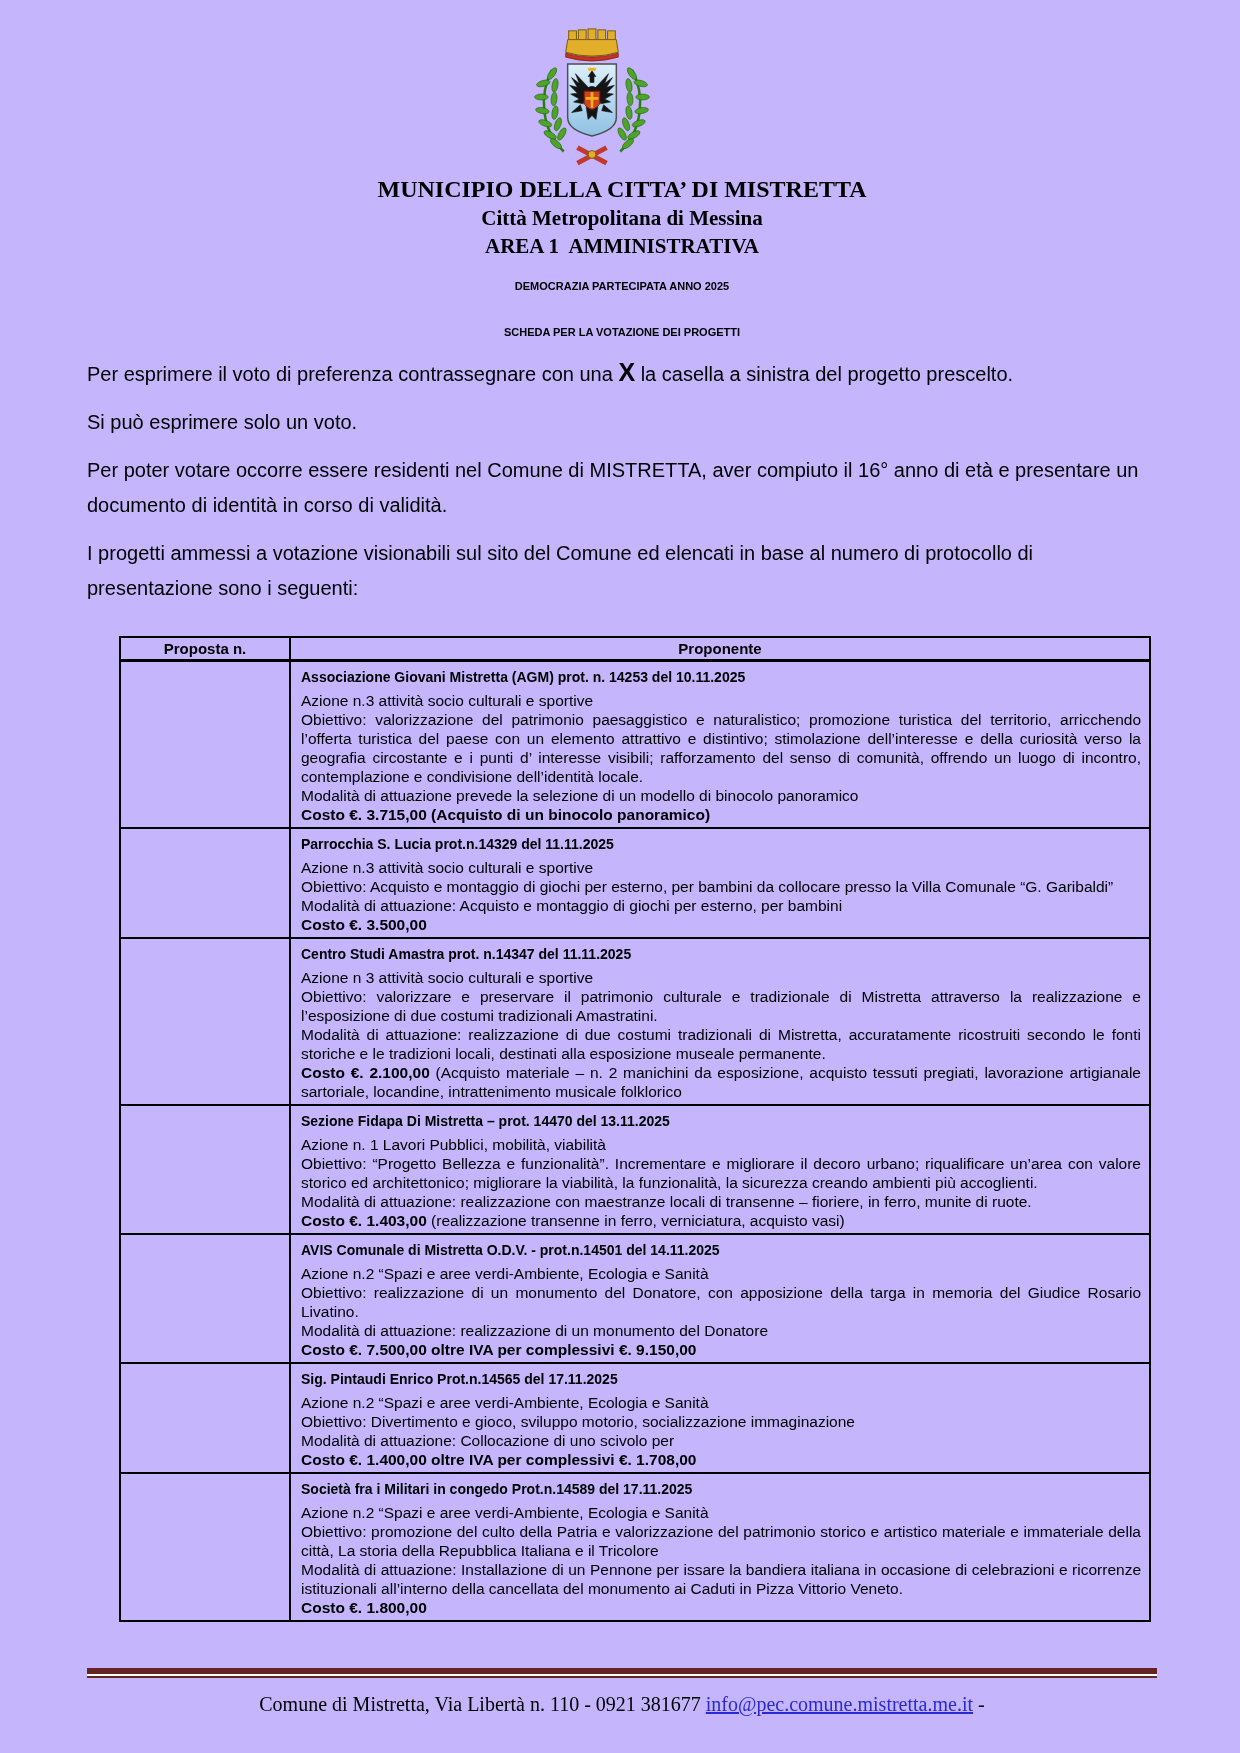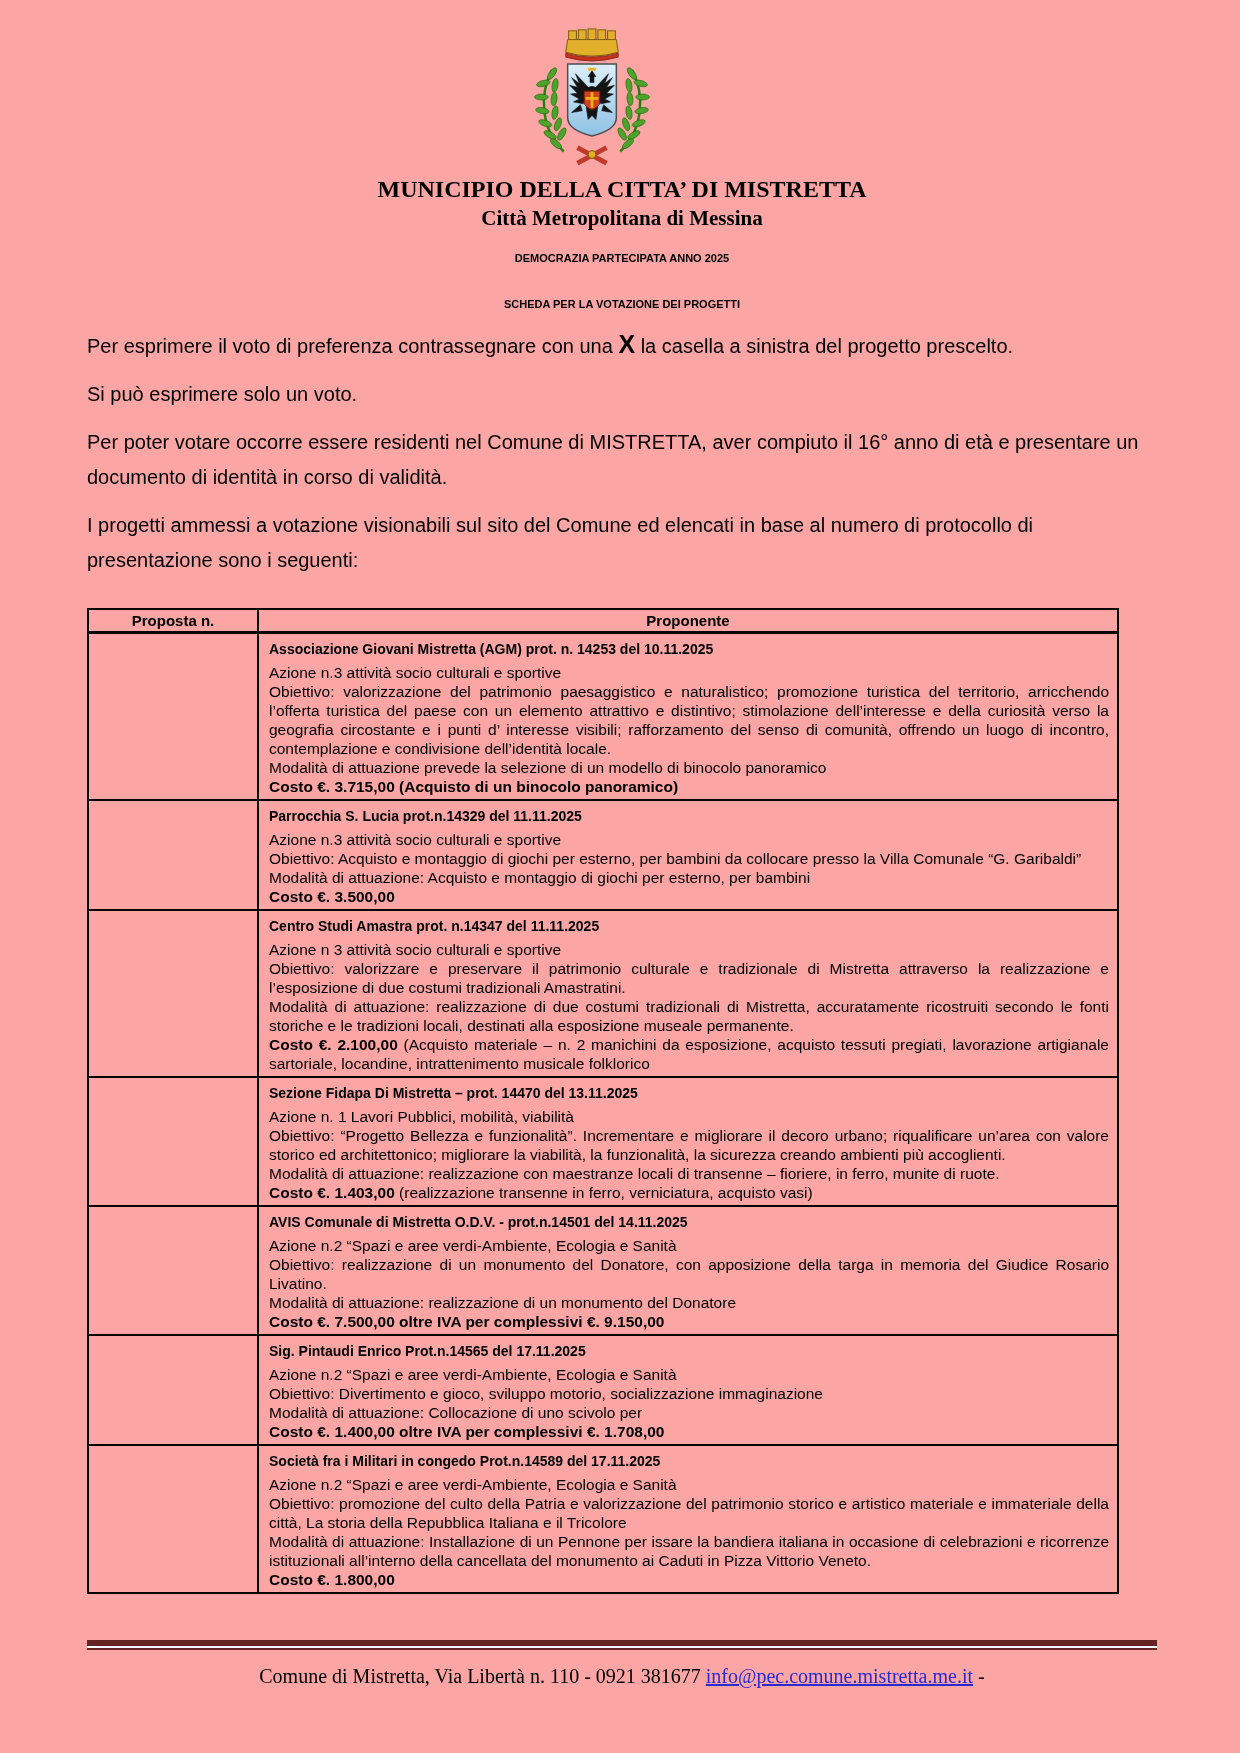--- a/index.html
+++ b/index.html
@@ -1,21 +1,21 @@
 <!DOCTYPE html>
 <html style="--rule: #632423; --link: #2A2AD4; --eagle: #141414; --crown_gold: #E2AF2B; --laurel_green: #4EA32C; --ribbon_red: #C03A2B;"><head>
 <meta charset="utf-8">
 <style>
   html,body{margin:0;padding:0;background:#fff;}
   .page{
     position:relative;
     width:1240px;height:1753px;
     box-sizing:border-box;
     padding:25px 83px 0 87px;
-    background:#fca5a5;
+    background:#c4b5fd;
     color:#000;
     font-family:"Liberation Sans", sans-serif;
     overflow:hidden;
   }
   
   .crest{width:130px;height:146px;margin:0 auto;transform:translateX(-30px);}
   .crest svg{display:block;width:100%;height:100%;}
   .gold{fill:var(--crown_gold);stroke:#7a5a08;stroke-width:1;}
   .redcap{fill:#c2341d;stroke:#7a1d0e;stroke-width:.8;}
   .shield-bg{fill:url(#shgrad);stroke:#4d4d4d;stroke-width:1.5;}
@@ -37,20 +37,21 @@
   
   .intro{margin-top:12px;font-size:20px;line-height:35px;}
   .intro p{margin:0 0 13px 0;}
   .vote-x{font-weight:bold;font-size:25px;}
   
   table.projects{
     border-collapse:collapse;
     margin-top:30px;
     width:1032px;
     table-layout:fixed;
+    margin-left:32px;
   }
   table.projects, table.projects th, table.projects td{border:2px solid #000;}
   table.projects th{
     font-size:15px;line-height:19px;font-weight:bold;
     padding:1px 4px;text-align:center;vertical-align:middle;
     border-bottom-width:3px;
   }
   th.col-prop{width:160px;}
   td.vote-cell{width:160px;vertical-align:top;}
   td.proj-cell{vertical-align:top;padding:3px 8px 3px 10px;}
@@ -150,20 +151,21 @@
       <g>
         <path class="ribbon" d="M50,126 L80,142"></path>
         <path class="ribbon" d="M80,126 L50,142"></path>
         <circle class="knot" cx="65" cy="133" r="4"></circle>
       </g>
     </svg>
   </div>
 
   <h1 class="h-serif h1">MUNICIPIO DELLA CITTA’ DI MISTRETTA</h1>
   <h2 class="h-serif h2">Città Metropolitana di Messina</h2>
+  <h2 class="h-serif h3">AREA 1&nbsp; AMMINISTRATIVA</h2>
   <h3 class="sub sub1">DEMOCRAZIA PARTECIPATA ANNO 2025</h3>
   <h3 class="sub sub2">SCHEDA PER LA VOTAZIONE DEI PROGETTI</h3>
 
   <div class="intro">
     <p><span>Per esprimere il voto di preferenza contrassegnare con una </span><span class="vote-x">X</span><span> la casella a sinistra del progetto prescelto.</span></p>
     <p>Si può esprimere solo un voto.</p>
     <p>Per poter votare occorre essere residenti nel Comune di MISTRETTA, aver compiuto il 16° anno di età e presentare un documento di identità in corso di validità.</p>
     <p>I progetti ammessi a votazione visionabili sul sito del Comune ed elencati in base al numero di protocollo di presentazione sono i seguenti:</p>
   </div>
 

